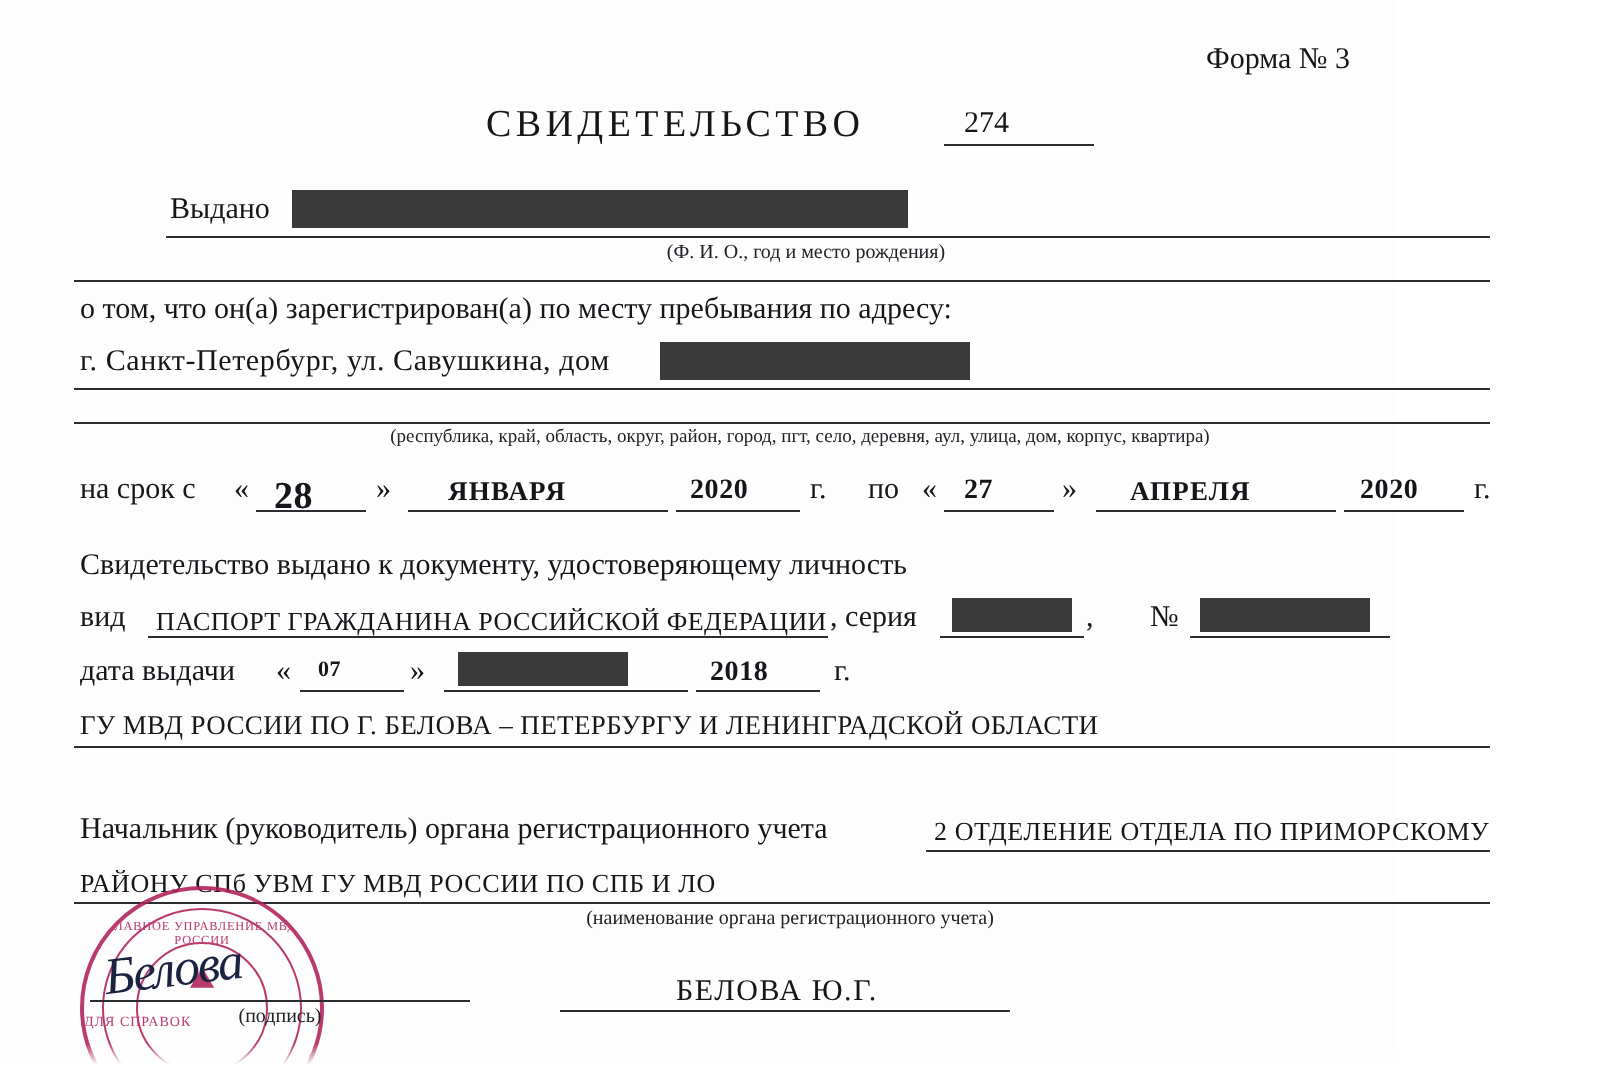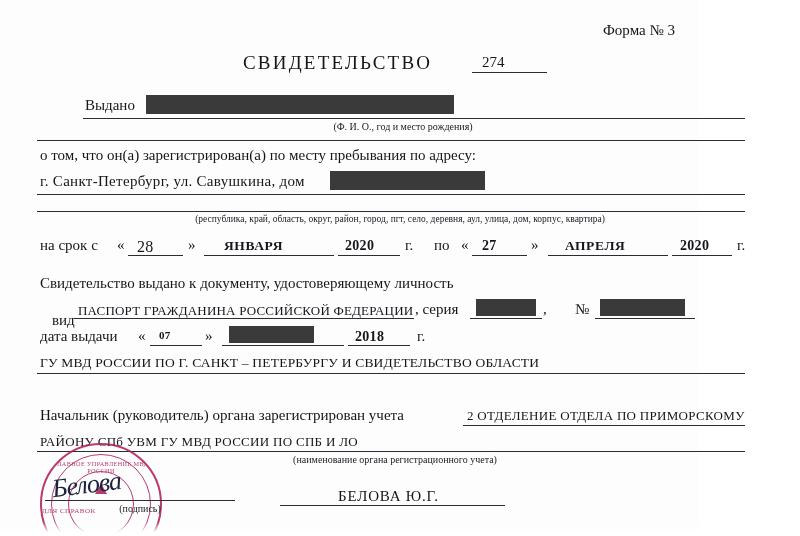--- a/index.html
+++ b/index.html
@@ -178,21 +178,21 @@
   <div class="txt filled" style="left:40px; top:173px; font-size:15px;">г. Санкт-Петербург, ул. Савушкина, дом</div>
 
   <div class="txt lbl" style="left:40px; top:147px;">о том, что он(а) зарегистрирован(а) по месту пребывания по адресу:</div>
   <div class="redact" style="left:330px; top:171px; width:155px; height:19px;"></div>
   <div class="rule" style="left:37px; top:194px; width:708px;"></div>
   <div class="rule" style="left:37px; top:211px; width:708px;"></div>
   <div class="caption" style="left:150px; top:214px; width:500px; font-size:9.5px;">(республика, край, область, округ, район, город, пгт, село, деревня, аул, улица, дом, корпус, квартира)</div>
 
   <div class="txt lbl" style="left:40px; top:237px;">на срок с</div>
   <div class="txt lbl" style="left:117px; top:237px;">«</div>
-  <div class="txt filled" style="left:137px; top:238px; font-weight:normal; font-size:16px;">28</div>
+  <div class="txt filled" style="left:137px; top:238px; font-weight:bold; font-size:19px;">28</div>
   <div class="rule" style="left:128px; top:255px; width:55px;"></div>
   <div class="txt lbl" style="left:188px; top:237px;">»</div>
   <div class="txt filled" style="left:224px; top:238px; font-weight:bold; font-size:13.5px; letter-spacing:.6px;">ЯНВАРЯ</div>
   <div class="rule" style="left:204px; top:255px; width:130px;"></div>
   <div class="txt filled" style="left:345px; top:238px; font-weight:bold; font-size:14px;">2020</div>
   <div class="rule" style="left:338px; top:255px; width:62px;"></div>
   <div class="txt lbl" style="left:405px; top:237px;">г.</div>
 
   <div class="txt lbl" style="left:434px; top:237px;">по</div>
   <div class="txt lbl" style="left:461px; top:237px;">«</div>
@@ -200,21 +200,21 @@
   <div class="rule" style="left:472px; top:255px; width:55px;"></div>
   <div class="txt lbl" style="left:531px; top:237px;">»</div>
   <div class="txt filled" style="left:565px; top:238px; font-weight:bold; font-size:13.5px; letter-spacing:.6px;">АПРЕЛЯ</div>
   <div class="rule" style="left:548px; top:255px; width:120px;"></div>
   <div class="txt filled" style="left:680px; top:238px; font-weight:bold; font-size:14px;">2020</div>
   <div class="rule" style="left:672px; top:255px; width:60px;"></div>
   <div class="txt lbl" style="left:737px; top:237px;">г.</div>
 
   <div class="txt lbl" style="left:40px; top:275px;">Свидетельство выдано к документу, удостоверяющему личность</div>
 
-  <div class="txt lbl" style="left:40px; top:312px;margin-left:12px;">вид</div>
+  <div class="txt lbl" style="left:40px; top:301px;">вид</div>
   <div class="txt filled" style="left:78px; top:303px; font-size:13px; letter-spacing:.2px;">ПАСПОРТ ГРАЖДАНИНА РОССИЙСКОЙ ФЕДЕРАЦИИ</div>
   <div class="rule" style="left:74px; top:318px; width:340px;"></div>
   <div class="txt lbl" style="left:415px; top:301px;">, серия</div>
   <div class="redact" style="left:476px; top:299px; width:60px; height:17px;"></div>
   <div class="rule" style="left:470px; top:318px; width:72px;"></div>
   <div class="txt lbl" style="left:543px; top:301px;">,</div>
   <div class="txt lbl" style="left:575px; top:301px;">№</div>
   <div class="redact" style="left:600px; top:299px; width:85px; height:17px;"></div>
   <div class="rule" style="left:595px; top:318px; width:100px;"></div>
 
@@ -222,24 +222,24 @@
   <div class="txt lbl" style="left:138px; top:328px;">«</div>
   <div class="txt filled" style="left:159px; top:329px; font-weight:bold; font-size:11px;">07</div>
   <div class="rule" style="left:150px; top:345px; width:52px;"></div>
   <div class="txt lbl" style="left:205px; top:328px;">»</div>
   <div class="redact" style="left:229px; top:326px; width:85px; height:17px;"></div>
   <div class="rule" style="left:222px; top:345px; width:122px;"></div>
   <div class="txt filled" style="left:355px; top:329px; font-weight:bold; font-size:14px;">2018</div>
   <div class="rule" style="left:348px; top:345px; width:62px;"></div>
   <div class="txt lbl" style="left:417px; top:328px;">г.</div>
 
-  <div class="txt filled" style="left:40px; top:355px; font-size:13.5px; letter-spacing:.2px;">ГУ  МВД  РОССИИ  ПО  Г. САНКТ – ПЕТЕРБУРГУ  И  СВИДЕТЕЛЬСТВО ОБЛАСТИ</div>
+  <div class="txt filled" style="left:40px; top:355px; font-size:13.5px; letter-spacing:.2px;">ГУ  МВД  РОССИИ  ПО  Г. БЕЛОВА – ПЕТЕРБУРГУ  И  ЛЕНИНГРАДСКОЙ ОБЛАСТИ</div>
   <div class="rule" style="left:37px; top:373px; width:708px;"></div>
 
-  <div class="txt lbl" style="left:40px; top:407px;">Начальник (руководитель) органа зарегистрирован учета</div>
+  <div class="txt lbl" style="left:40px; top:407px;">Начальник (руководитель) органа регистрационного учета</div>
   <div class="txt filled" style="left:467px; top:408px; font-size:13px;">2 ОТДЕЛЕНИЕ ОТДЕЛА  ПО ПРИМОРСКОМУ</div>
   <div class="rule" style="left:463px; top:425px; width:282px;"></div>
   <div class="txt filled" style="left:40px; top:434px; font-size:13px;">РАЙОНУ СПб УВМ  ГУ  МВД  РОССИИ  ПО СПБ  И  ЛО</div>
   <div class="rule" style="left:37px; top:451px; width:708px;"></div>
   <div class="caption" style="left:230px; top:454px; width:330px;">(наименование органа регистрационного учета)</div>
 
   <div class="stamp">
     <div class="stamp-top">ГЛАВНОЕ УПРАВЛЕНИЕ МВД РОССИИ</div>
     <div class="stamp-eagle">⯅</div>
     <div class="stamp-mid">ДЛЯ СПРАВОК</div>

